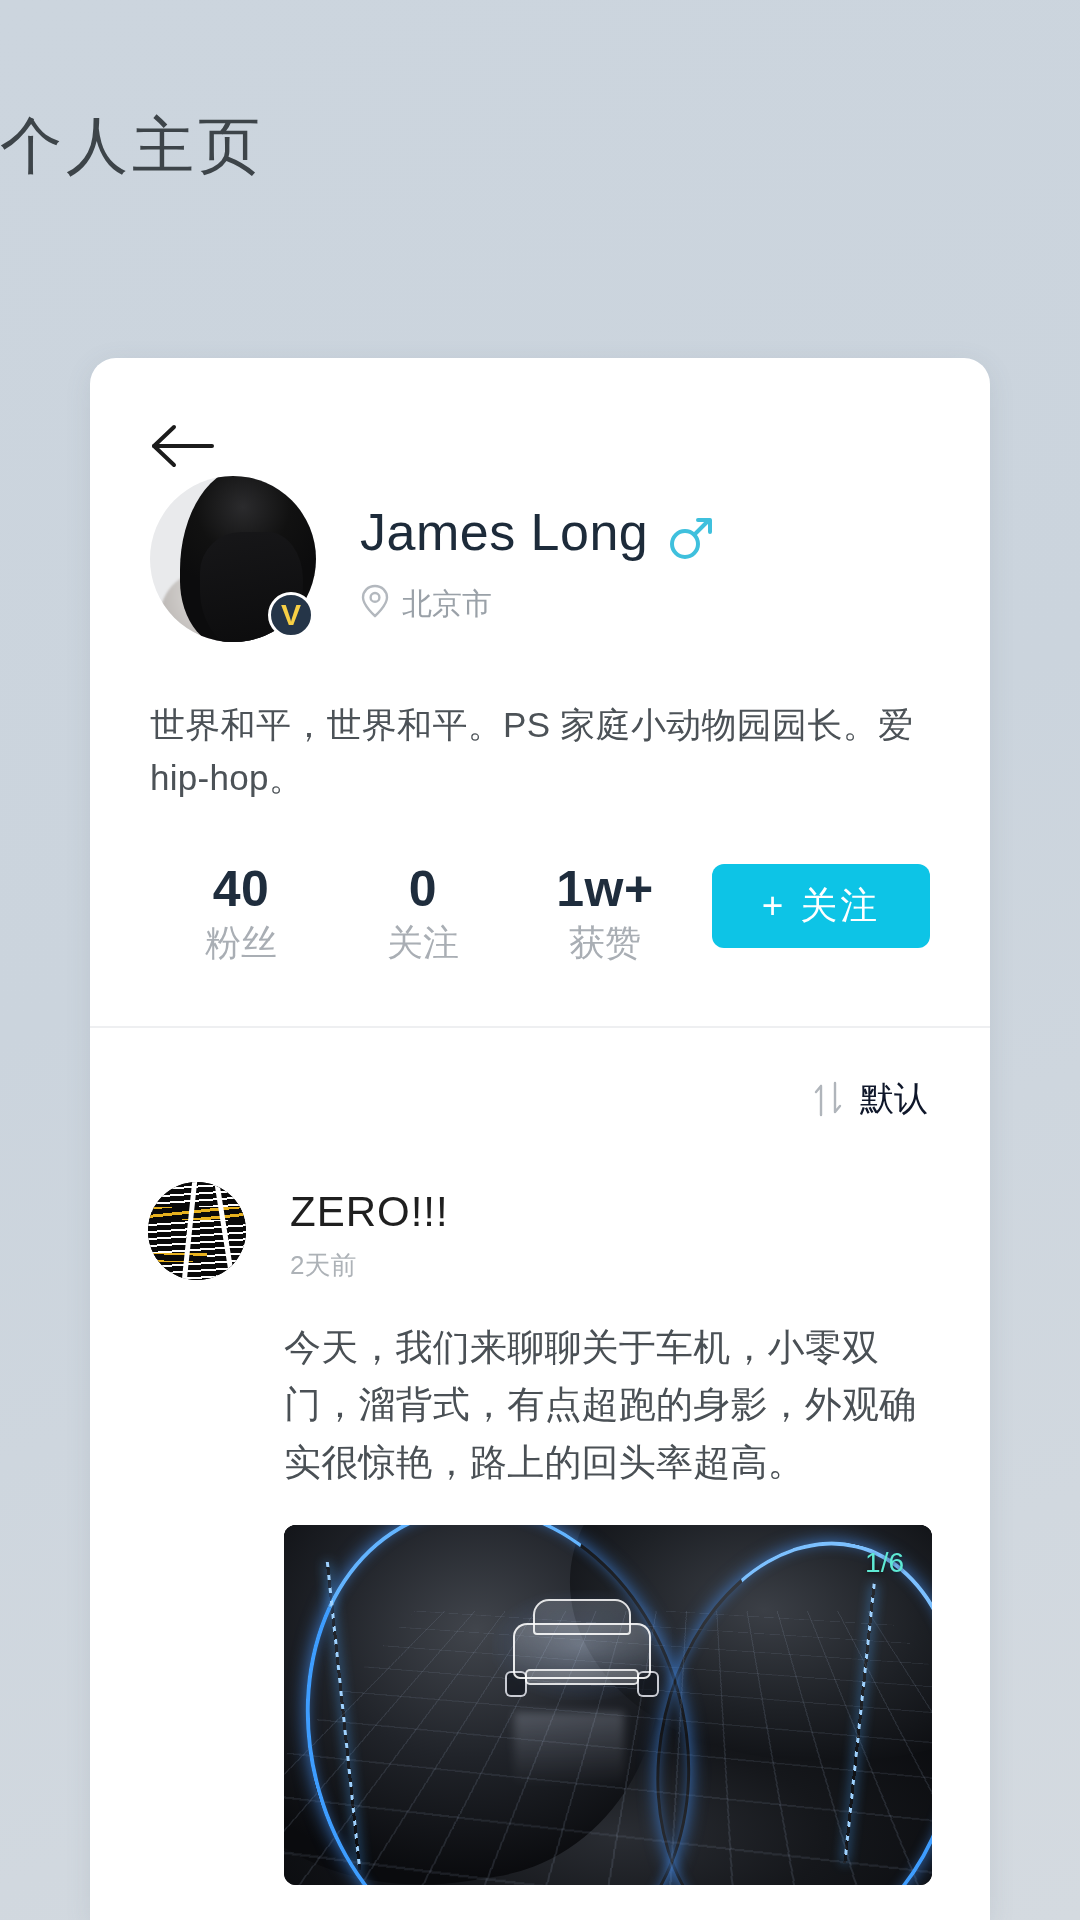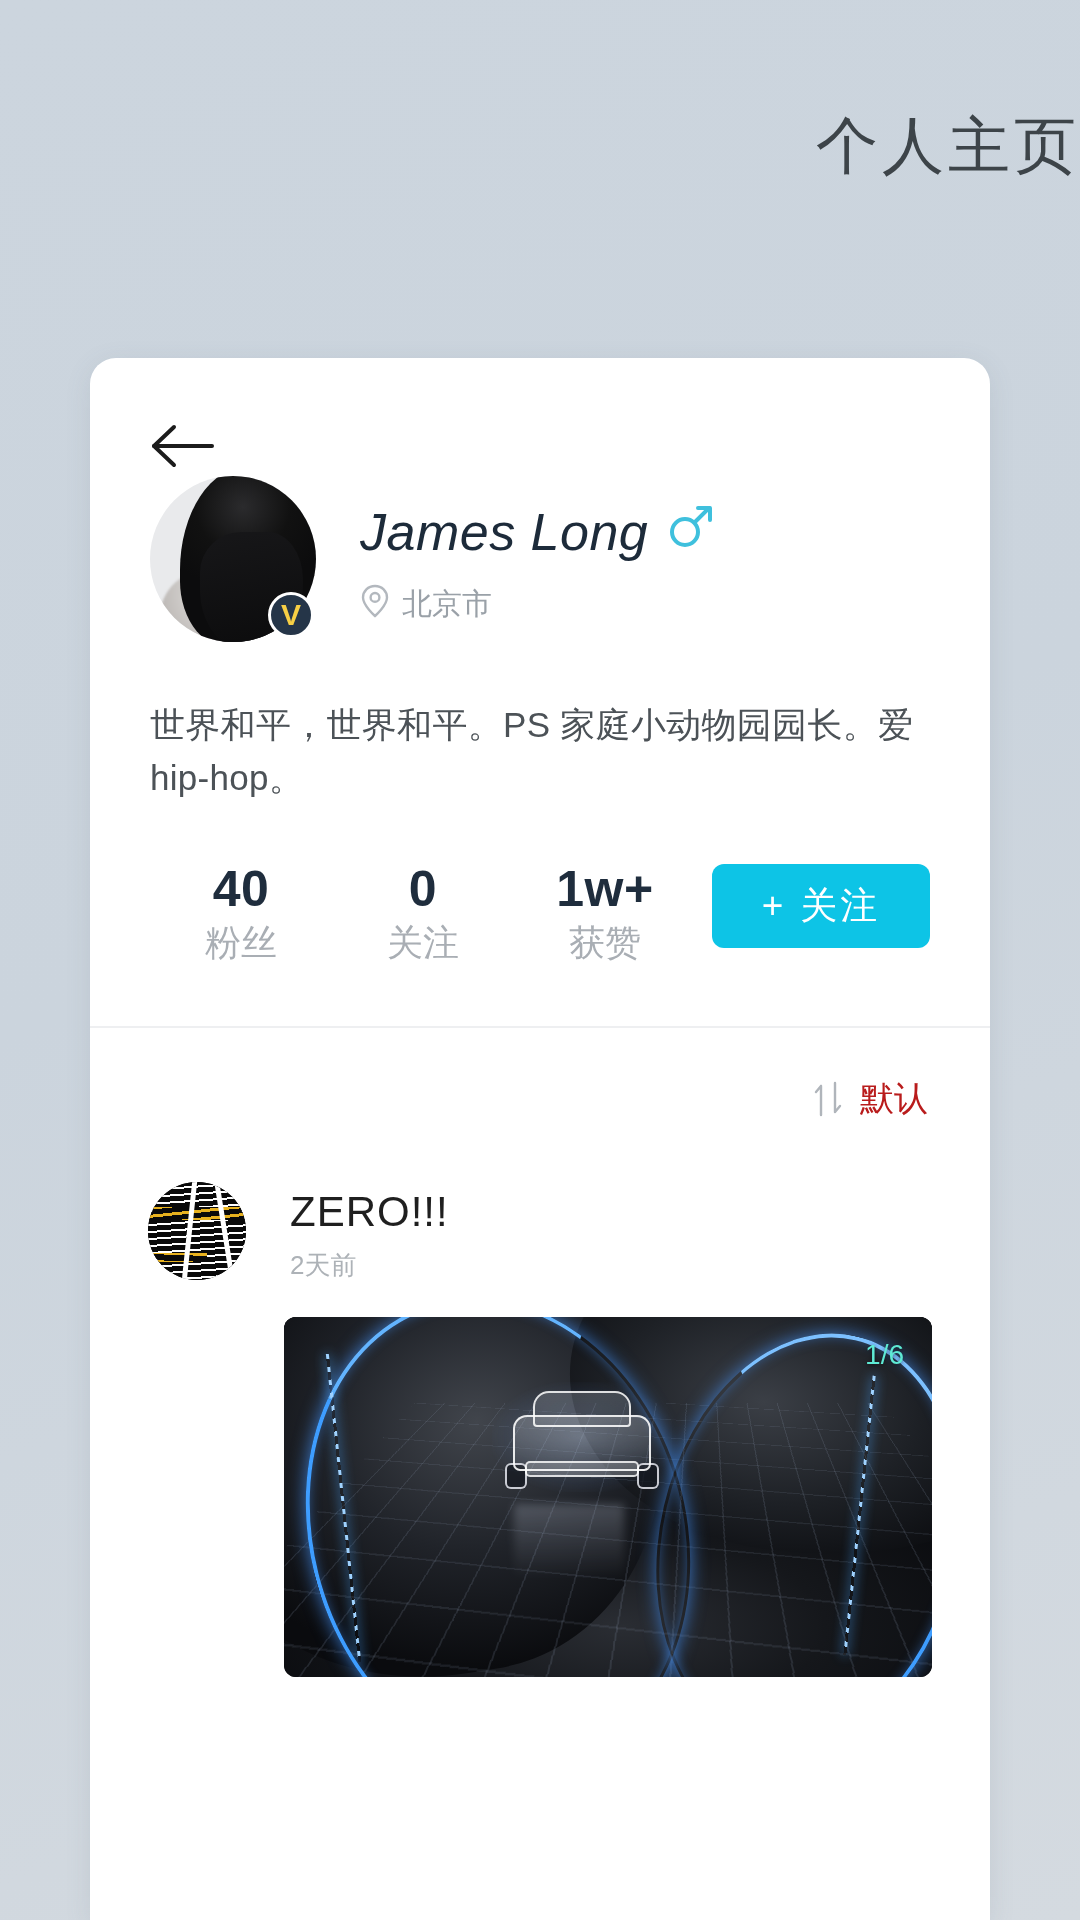--- a/index.html
+++ b/index.html
@@ -10,21 +10,21 @@
   }
   body {
     background: linear-gradient(160deg, #ccd5de 0%, #cbd4dd 45%, #d4dae0 100%);
     position: relative;
   }
 
   
   .page-title {
     position: absolute;
     top: 104px; left: 0; right: 0;
-    text-align: right;
+    text-align: left;
     font-size: 62px;
     font-weight: 500;
     letter-spacing: 4px;
     color: #3d4449;
   }
 
   
   .card {
     position: absolute;
     left: 90px; top: 358px;
@@ -88,21 +88,21 @@
     background: #253548;
     display: flex; align-items: center; justify-content: center;
     border: 3px solid #ffffff;
   }
   .badge-v span {
     color: #f7cf45; font-size: 30px; font-weight: 700; line-height: 1;
     font-family: "Liberation Sans", sans-serif;
   }
 
   .id-text { margin-left: 44px; padding-top: 26px; }
-  .name-row { display: flex; align-items: flex-start; font-style: italic; }
+  .name-row { display: flex; align-items: flex-end; }
   .user-name {
     font-size: 52px; font-weight: 400; color: #1d2b3a; letter-spacing: 0.5px;
   }
   .gender-icon { margin-left: 18px; width: 48px; height: 48px; display:block; }
 
   .loc-row { display: flex; margin-top: 22px; }
   .loc-icon { width: 30px; height: 34px; display: block; }
   .loc-text { margin-left: 12px; font-size: 30px; color: #9aa1a8; }
 
   
@@ -138,21 +138,21 @@
     position: absolute; left: 0; right: 0; top: 668px;
     height: 2px; background: #eeeff1;
   }
 
   
   .sort-row {
     position: absolute; right: 62px; top: 718px;
     display: flex; align-items: center;
   }
   .sort-icon { width: 34px; height: 36px; display: block; }
-  .sort-label { margin-left: 14px; font-size: 34px; color: #b91c1c; }
+  .sort-label { margin-left: 14px; font-size: 34px; color: #0f172a; }
 
   
   .post { position: absolute; left: 0; top: 824px; width: 100%; }
 
   .post-head { display: flex; align-items: flex-start; padding: 0 58px; }
   .post-avatar {
     width: 98px; height: 98px; border-radius: 50%; flex: 0 0 98px;
     overflow: hidden; position: relative; background: #0b0b0b;
   }
   .post-avatar .wv {
@@ -398,20 +398,21 @@
         <div class="wv3"></div>
         <div class="seamA"></div>
         <div class="seamB"></div>
       </div>
       <div class="post-meta">
         <div class="post-author">ZERO!!!</div>
         <div class="post-time">2天前</div>
       </div>
     </div>
 
+    <div class="post-text">今天，我们来聊聊关于车机，小零双门，溜背式，有点超跑的身影，外观确实很惊艳，路上的回头率超高。</div>
 
     <div class="media">
       <div class="floor"></div>
       <div class="dunL"></div>
       <div class="dunR"></div>
       <div class="grid"></div>
       <div class="trailA"></div>
       <div class="trailB"></div>
       <div class="dotsA"></div>
       <div class="dotsB"></div>

